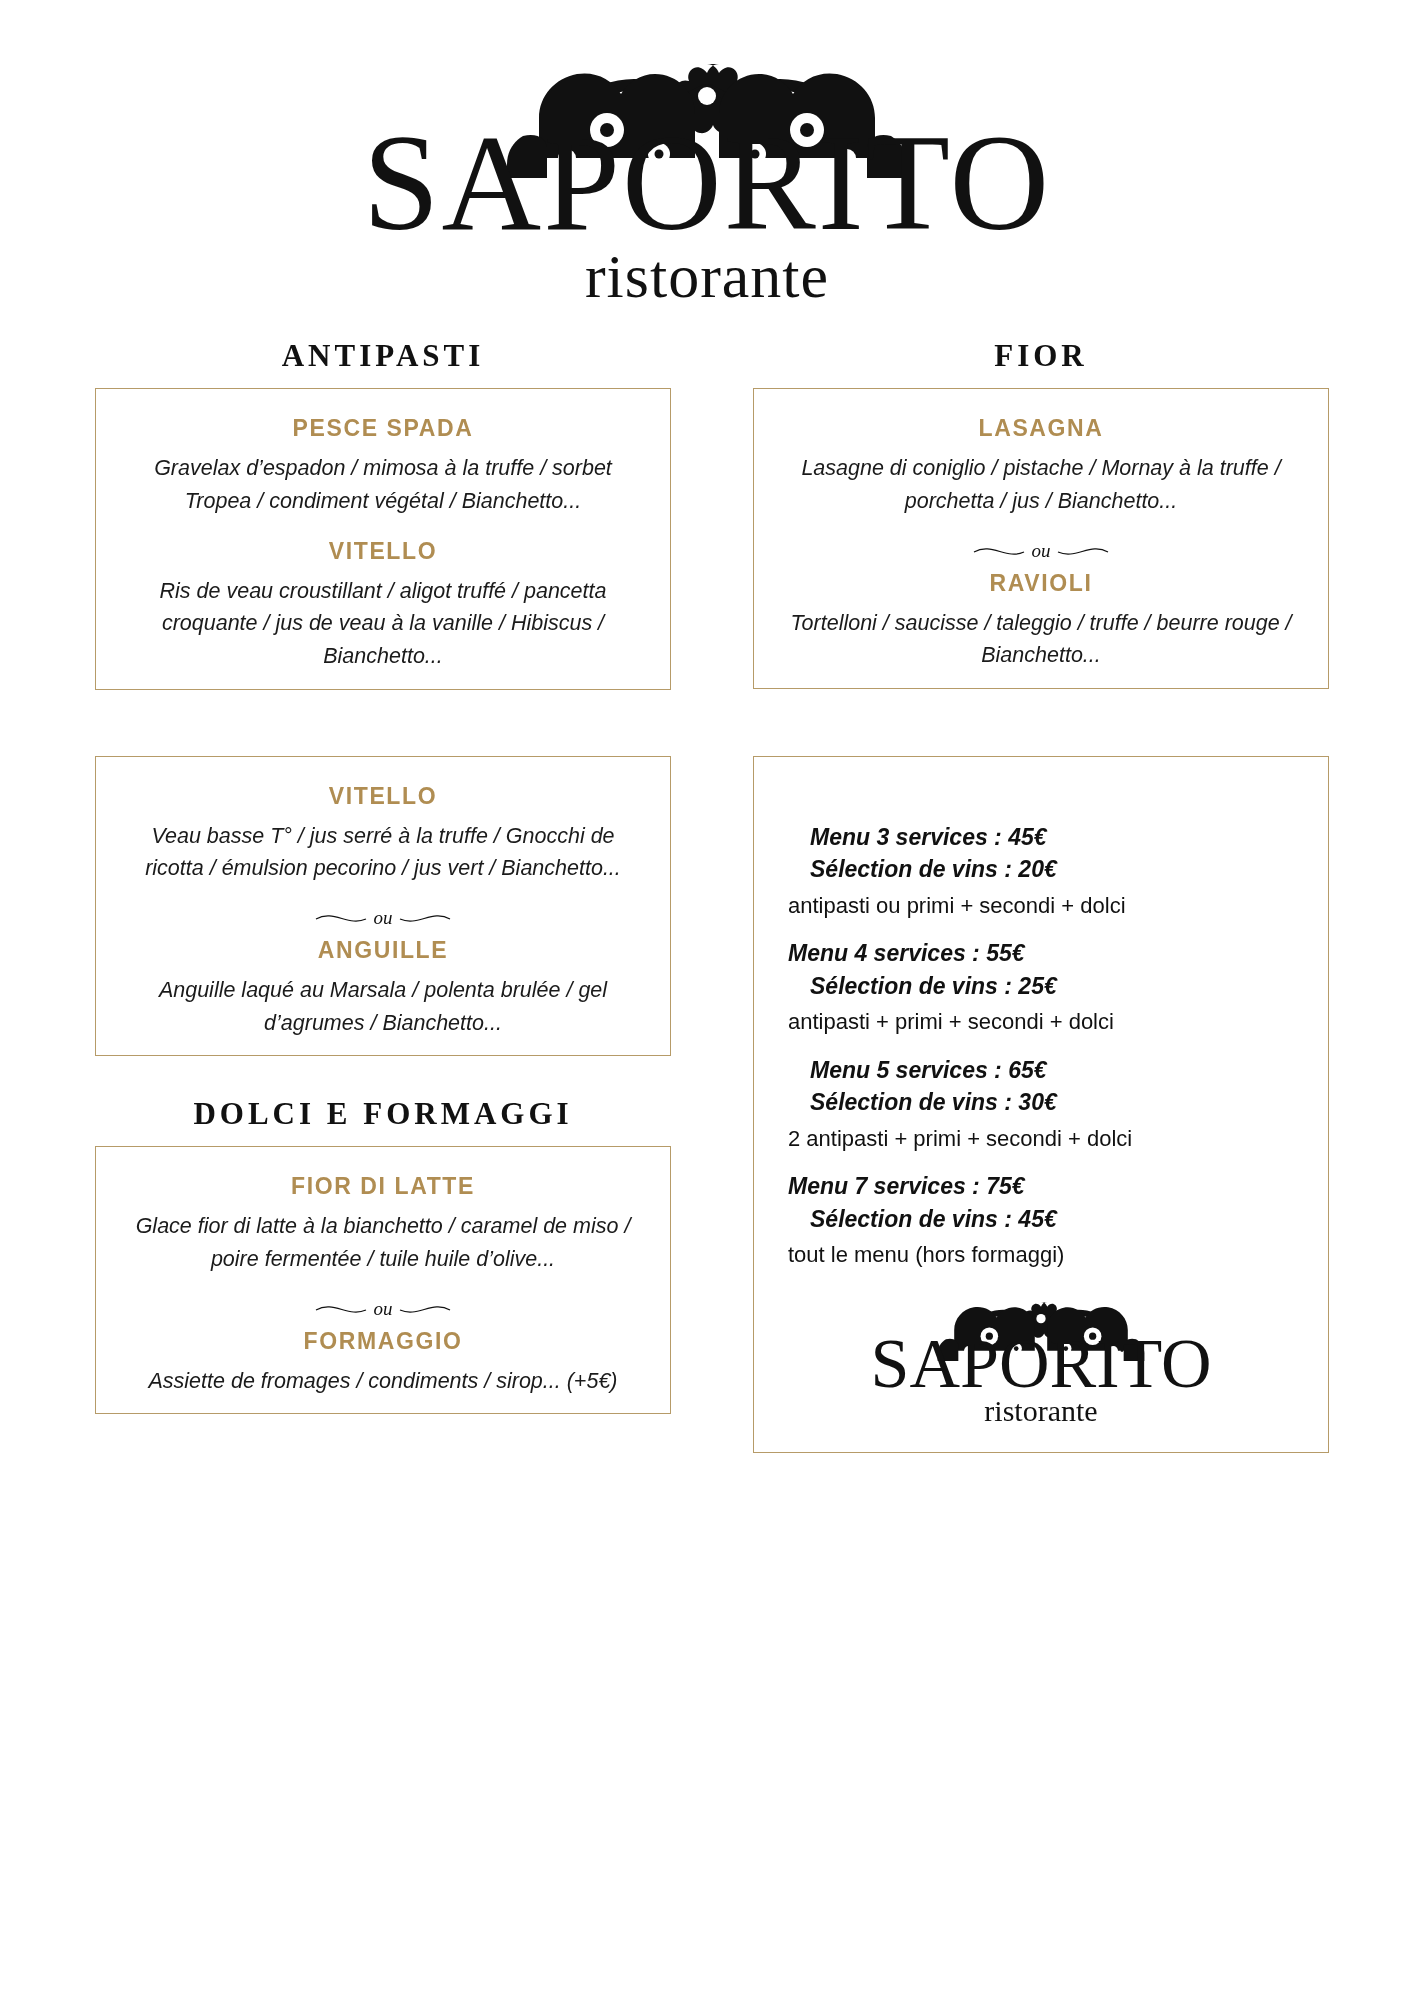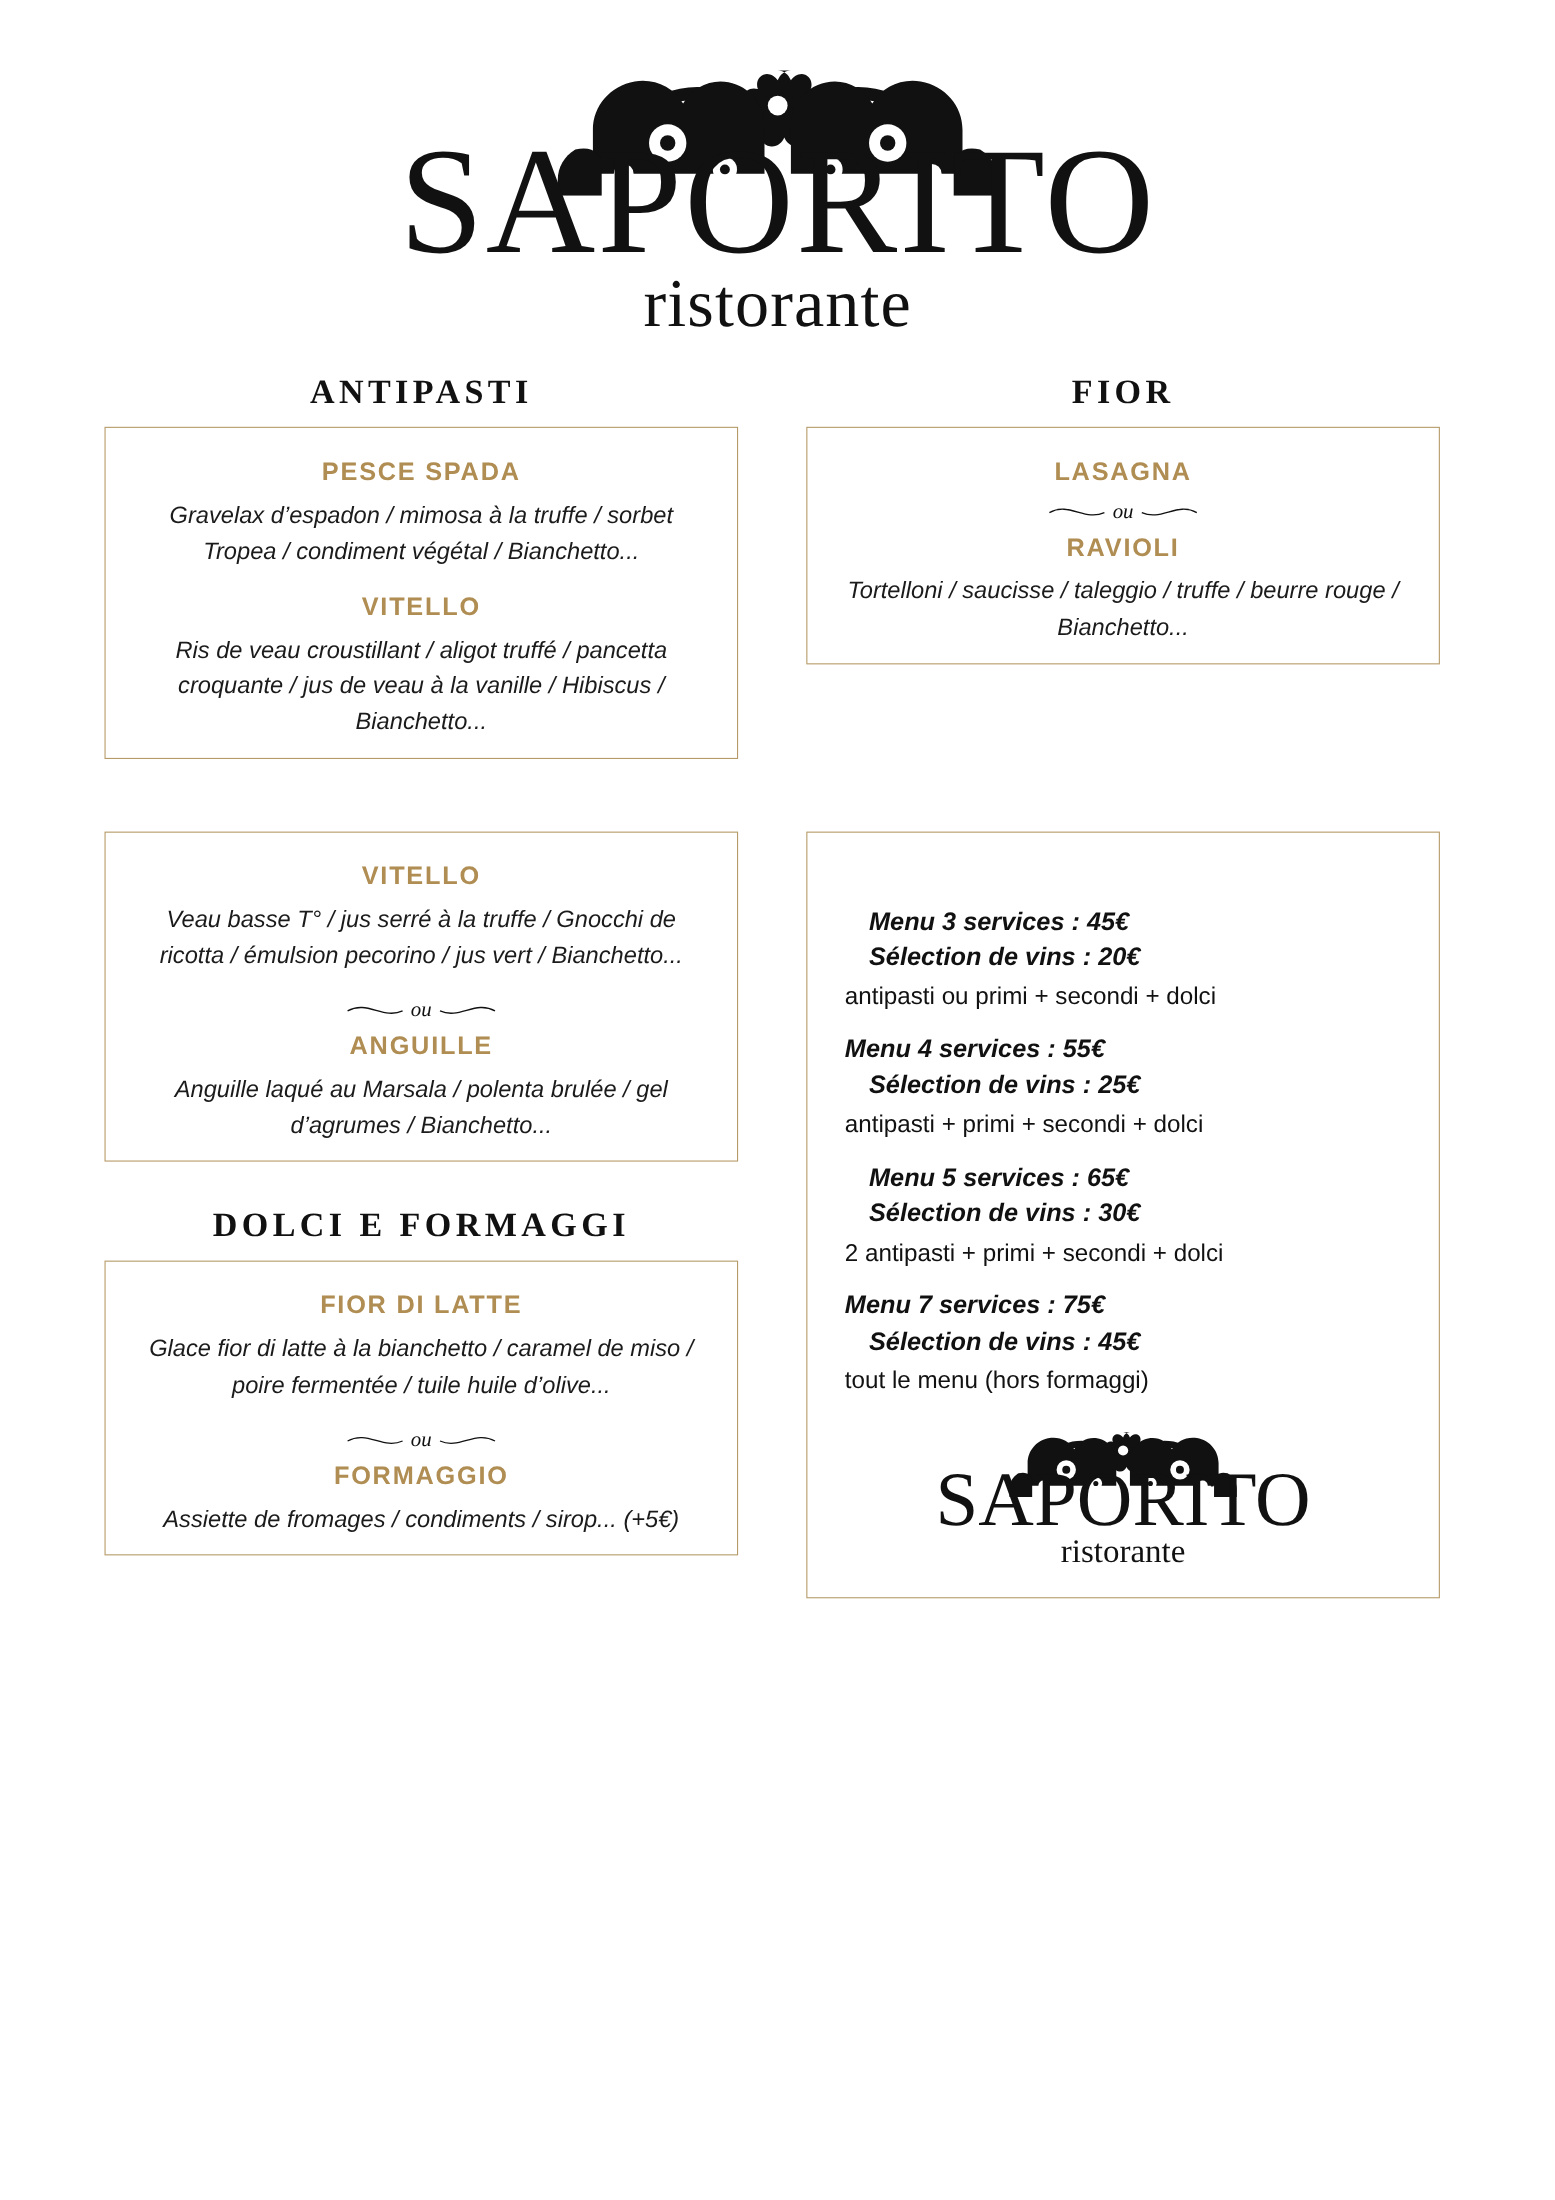--- a/index.html
+++ b/index.html
@@ -49,21 +49,21 @@
     font-size: 62px;
     letter-spacing: 1px;
     color: #111;
     margin-top: 2px;
     font-weight: 400;
   }
 
   
   .columns {
     display: flex;
-    gap: 62px;
+    gap: 82px;
     margin-top: 26px;
   }
   .col {
     width: 576px;
     flex: 0 0 576px;
   }
 
   .section-title {
     font-family: "Liberation Serif", serif;
     font-size: 31px;
@@ -202,20 +202,21 @@
         <p class="dish-desc">Gravelax d’espadon / mimosa à la truffe / sorbet Tropea / condiment végétal / Bianchetto...</p>
         <p class="dish-name">VITELLO</p>
         <p class="dish-desc">Ris de veau croustillant / aligot truffé / pancetta croquante / jus de veau à la vanille / Hibiscus / Bianchetto...</p>
       </div>
     </div>
 
     <div class="col">
       <h2 class="section-title">FIOR</h2>
       <div class="card">
         <p class="dish-name">LASAGNA</p>
+        <p class="dish-desc">Lasagne di coniglio / pistache / Mornay à la truffe / porchetta / jus / Bianchetto...</p>
         <svg class="ou" viewBox="0 0 150 26">
           <path d="M8 14 C26 4 40 22 58 14" stroke="#111" stroke-width="1.2" fill="none"></path>
           <path d="M142 14 C124 4 110 22 92 14" stroke="#111" stroke-width="1.2" fill="none"></path>
           <text x="75" y="19" font-family="Liberation Serif, serif" font-style="italic" font-size="19" text-anchor="middle" fill="#111">ou</text>
         </svg>
         <p class="dish-name">RAVIOLI</p>
         <p class="dish-desc">Tortelloni / saucisse / taleggio / truffe / beurre rouge / Bianchetto...</p>
       </div>
     </div>
   </div>

